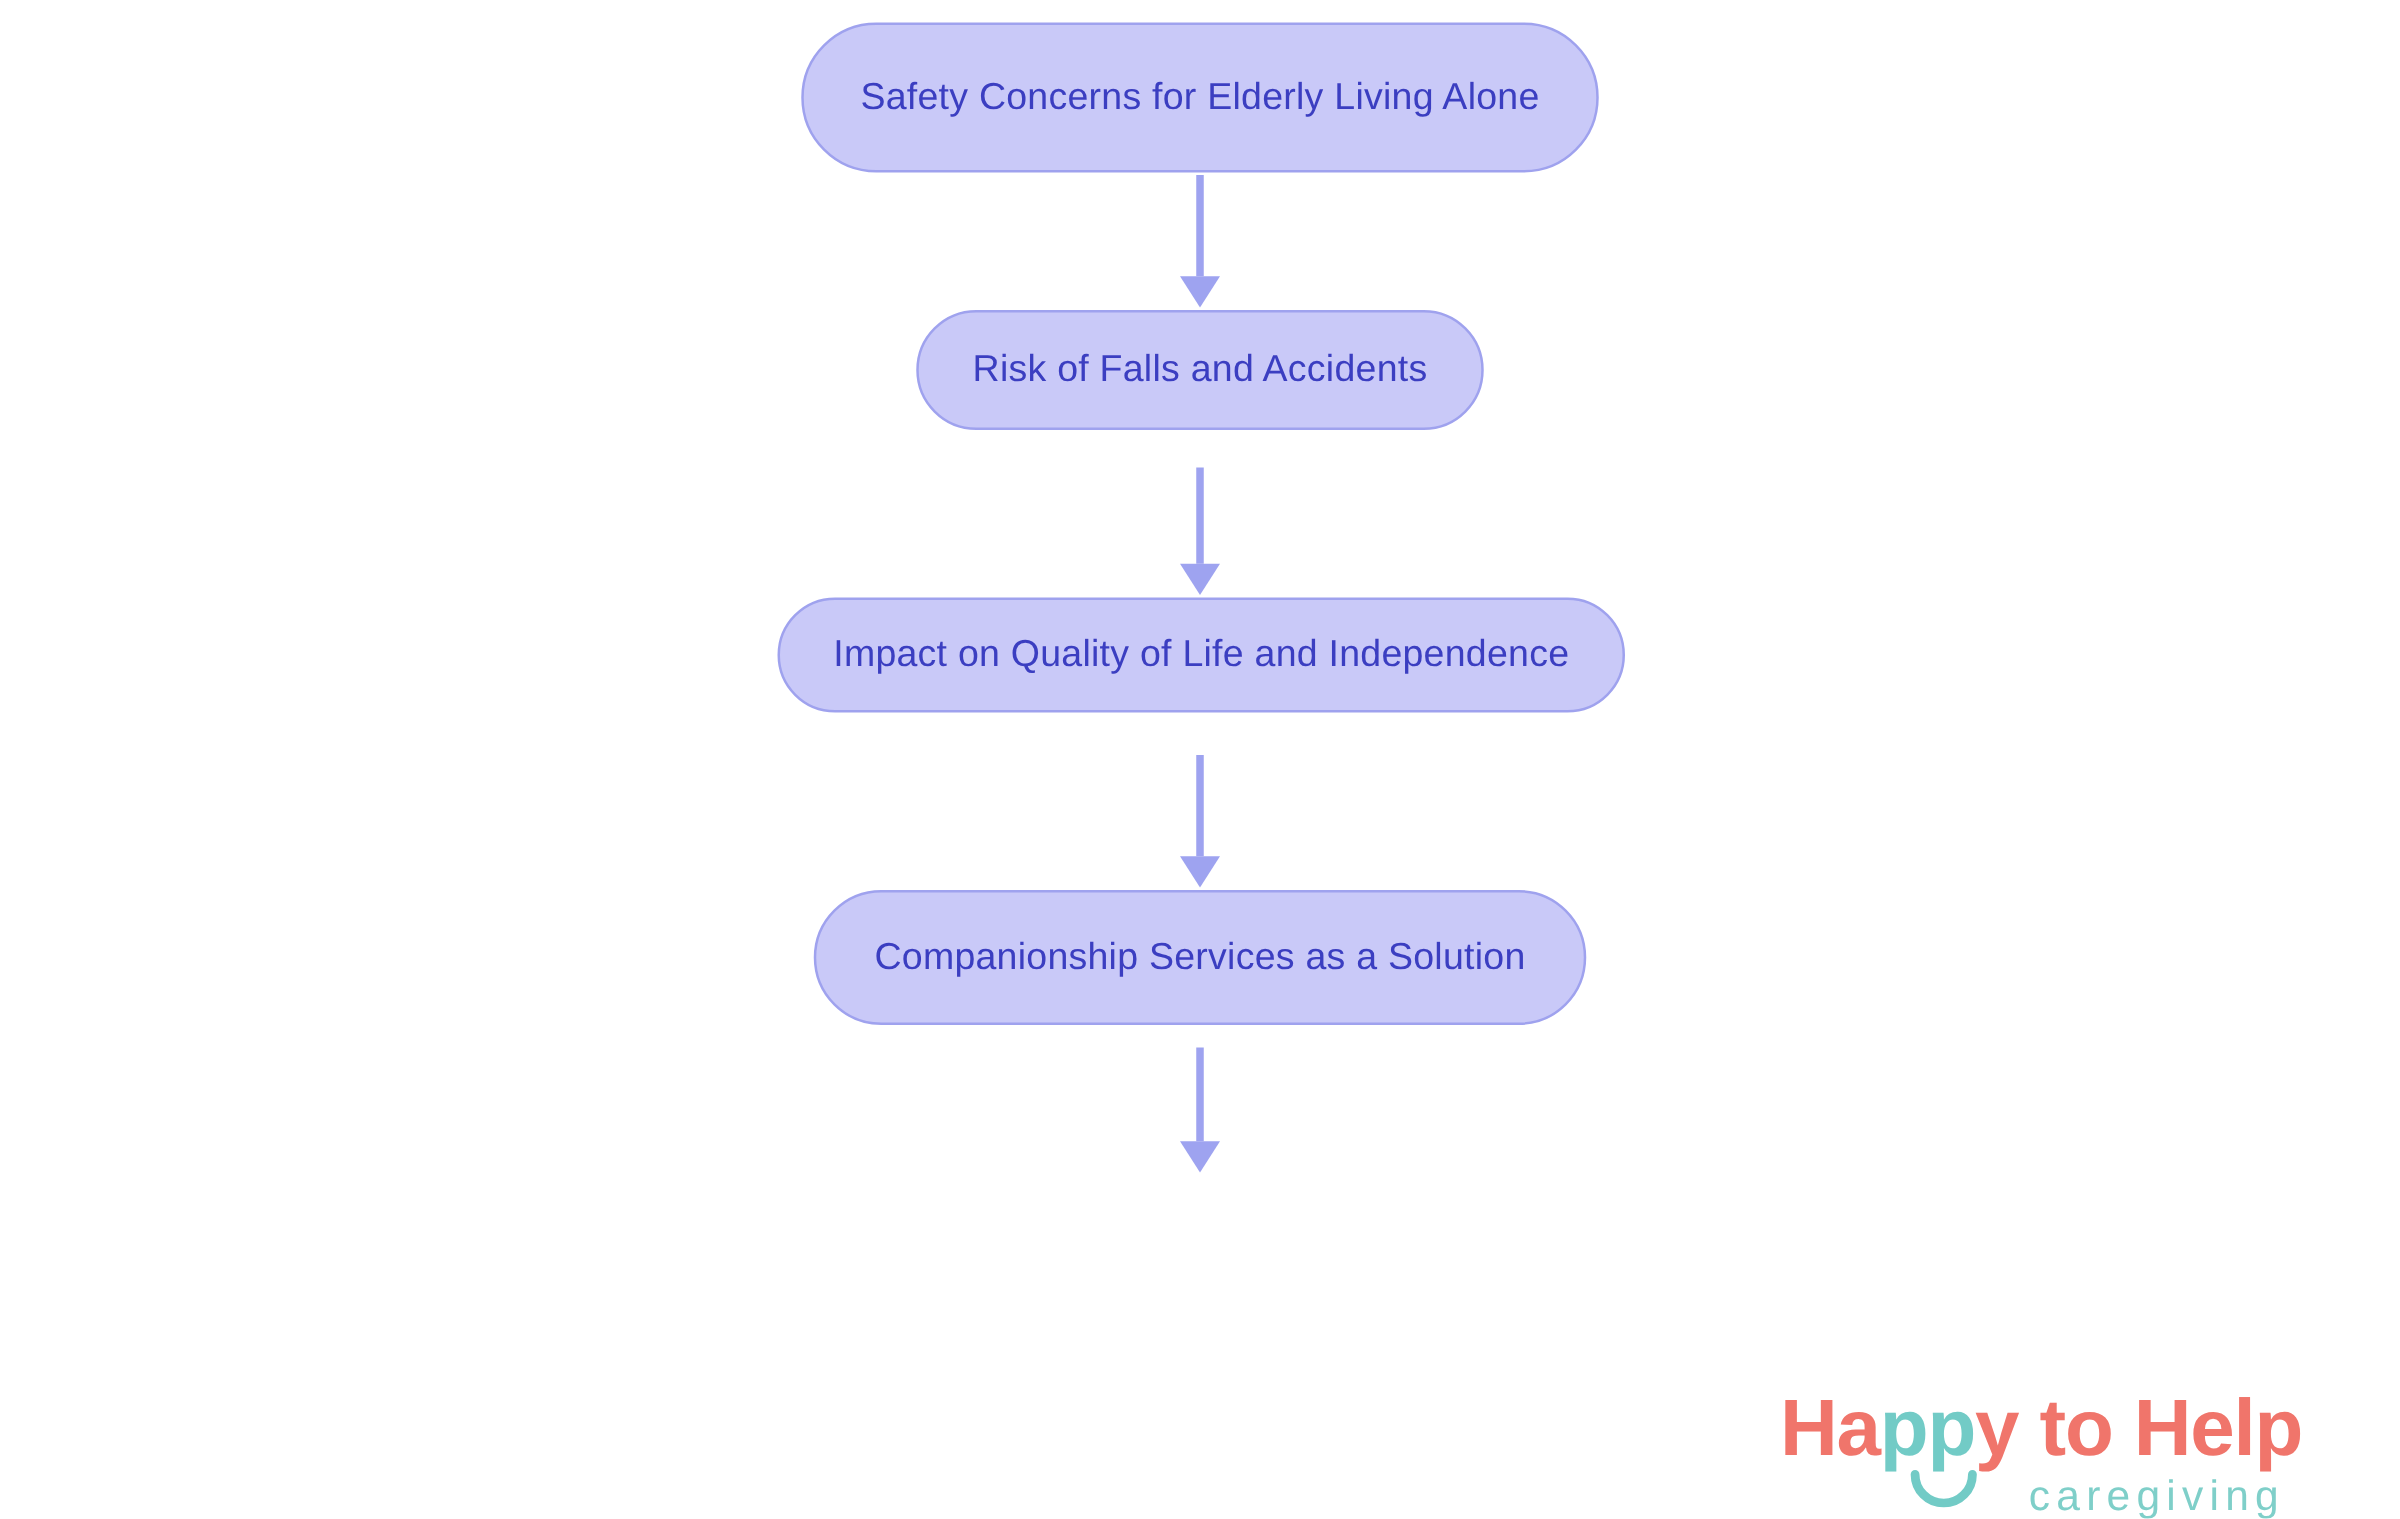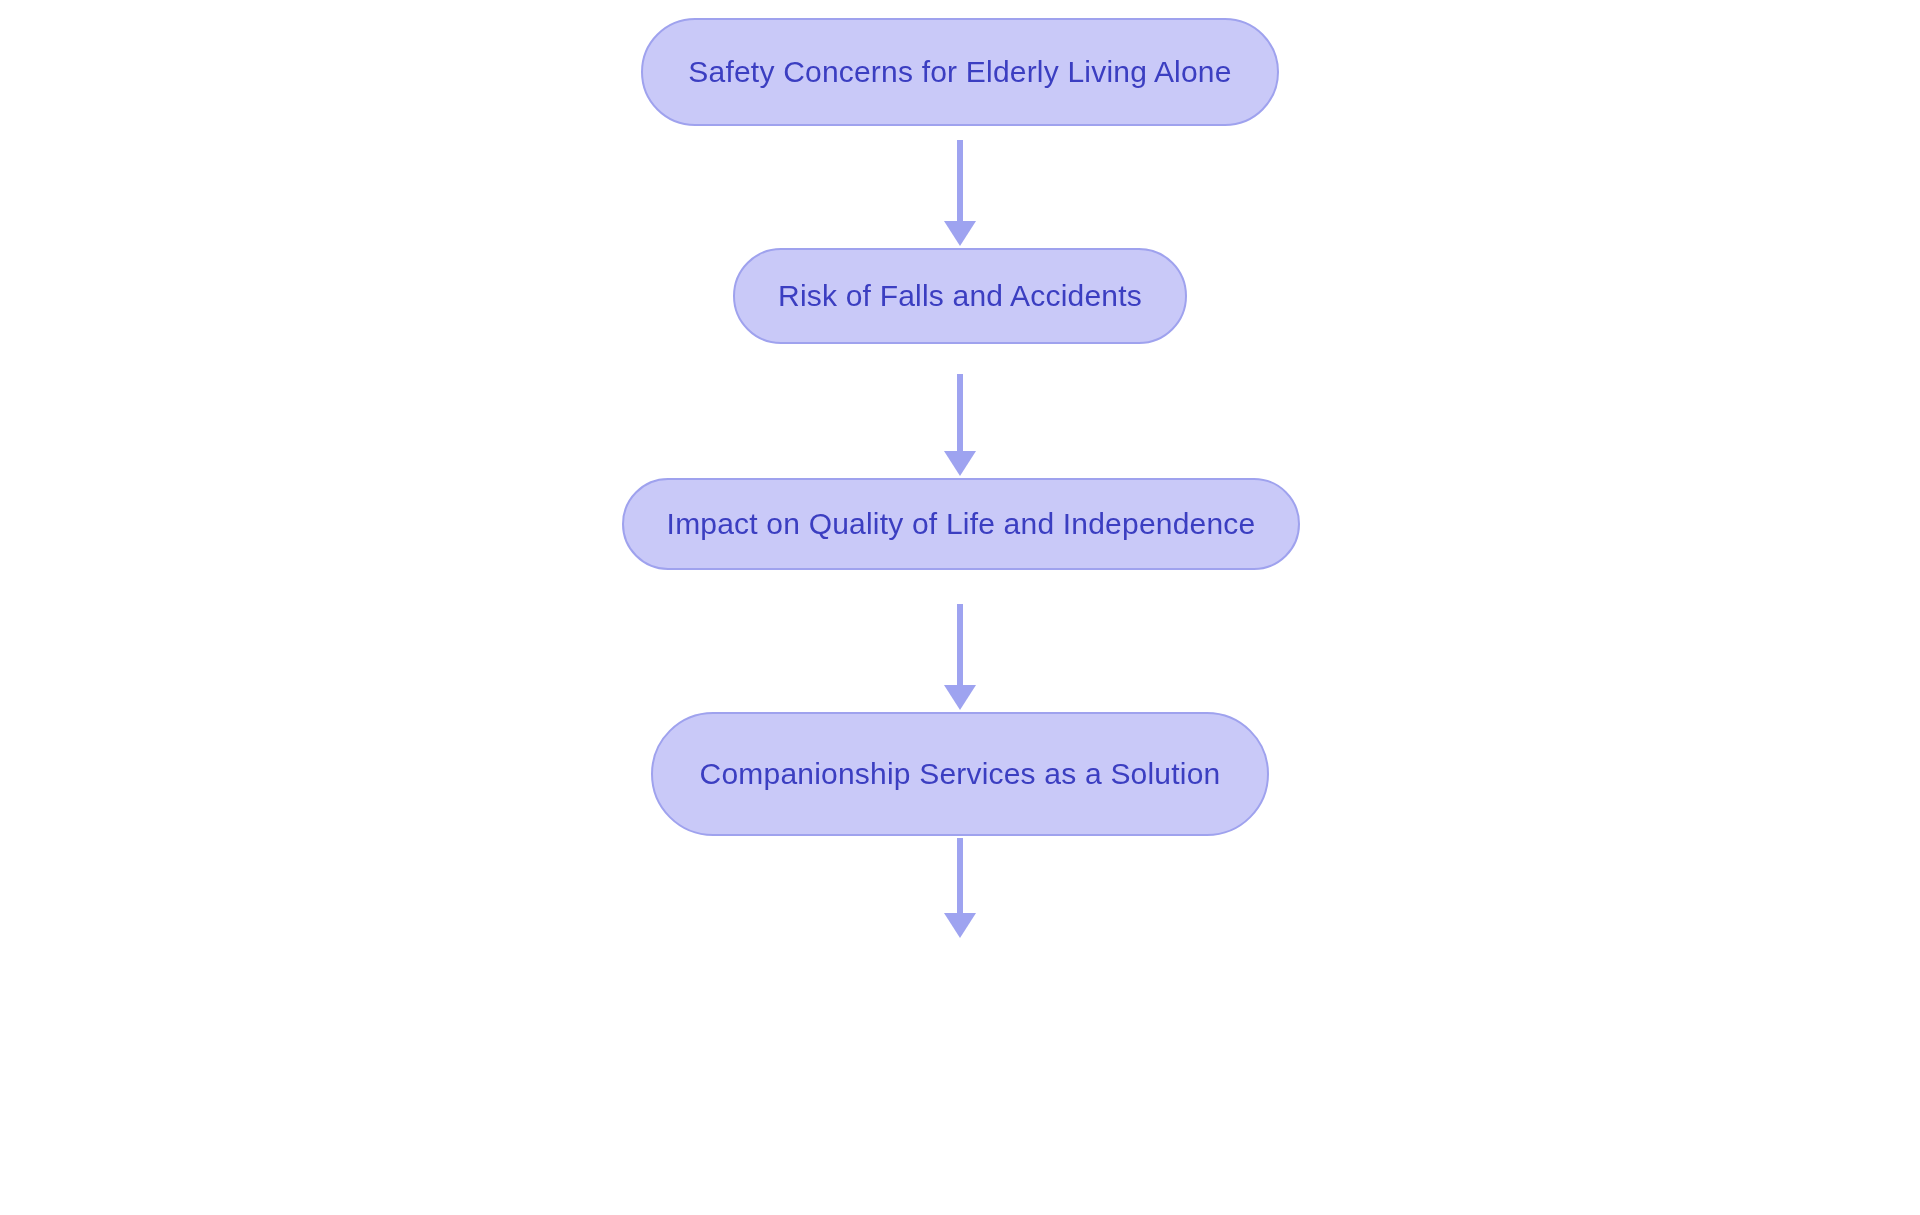--- a/index.html
+++ b/index.html
@@ -20,24 +20,24 @@
     border: 2px solid #9fa2ee;
     border-radius: 62px;
     display: flex;
     align-items: center;
     justify-content: center;
     color: #3b3ec1;
     font-size: 30px;
     letter-spacing: 0.2px;
     white-space: nowrap;
   }
-  .n1 { left: 641px; top:  18px; width: 638px; height: 108px; }
+  .n1 { left: 641px; top:  18px; width: 638px; height: 120px; }
   .n2 { left: 733px; top: 248px; width: 454px; height: 96px; }
   .n3 { left: 622px; top: 478px; width: 678px; height: 92px; }
-  .n4 { left: 651px; top: 712px; width: 618px; height: 124px; }
+  .n4 { left: 651px; top: 712px; width: 618px; height: 108px; }
   .n5 { left: 586px; top: 940px; width: 748px; height: 124px; }
 
   
   .edge {
     position: absolute;
     left: 944px;
     width: 32px;
     display: flex;
     flex-direction: column;
     align-items: center;
@@ -112,14 +112,23 @@
   </div>
   <div class="edge e3">
     <div class="shaft"></div>
     <div class="head"></div>
   </div>
   <div class="edge e4">
     <div class="shaft"></div>
     <div class="head"></div>
   </div>
 
+  <div class="logo">
+    <div class="logo-main">
+      <span class="coral">Ha</span><span class="teal">pp</span><span class="coral">y</span><span class="coral sp">to</span><span class="coral sp">Help</span>
+    </div>
+    <svg class="smile" viewBox="0 0 64 34" xmlns="http://www.w3.org/2000/svg">
+      <path d="M6 4 A 26 26 0 0 0 58 4" fill="none" stroke="#72cbc6" stroke-width="8" stroke-linecap="round"></path>
+    </svg>
+    <div class="tagline">caregiving</div>
+  </div>
 
 </div>
 
 </body></html>

